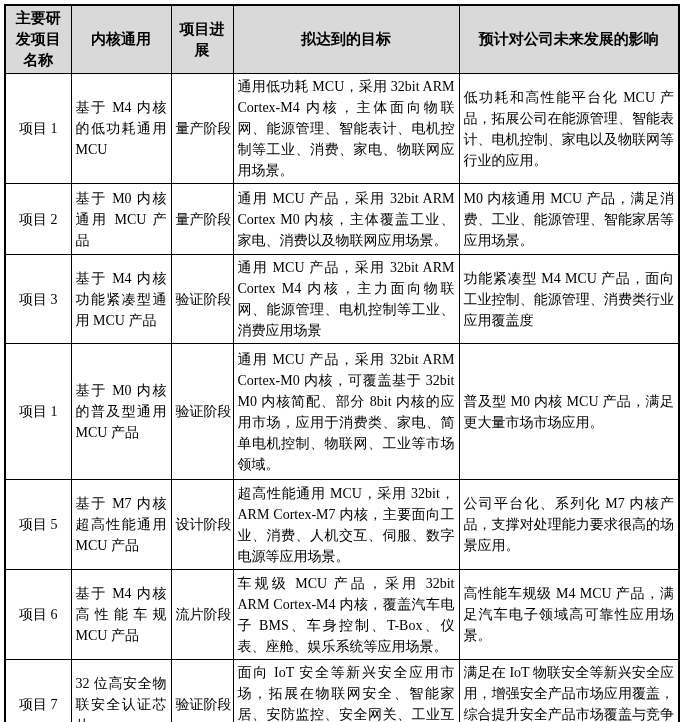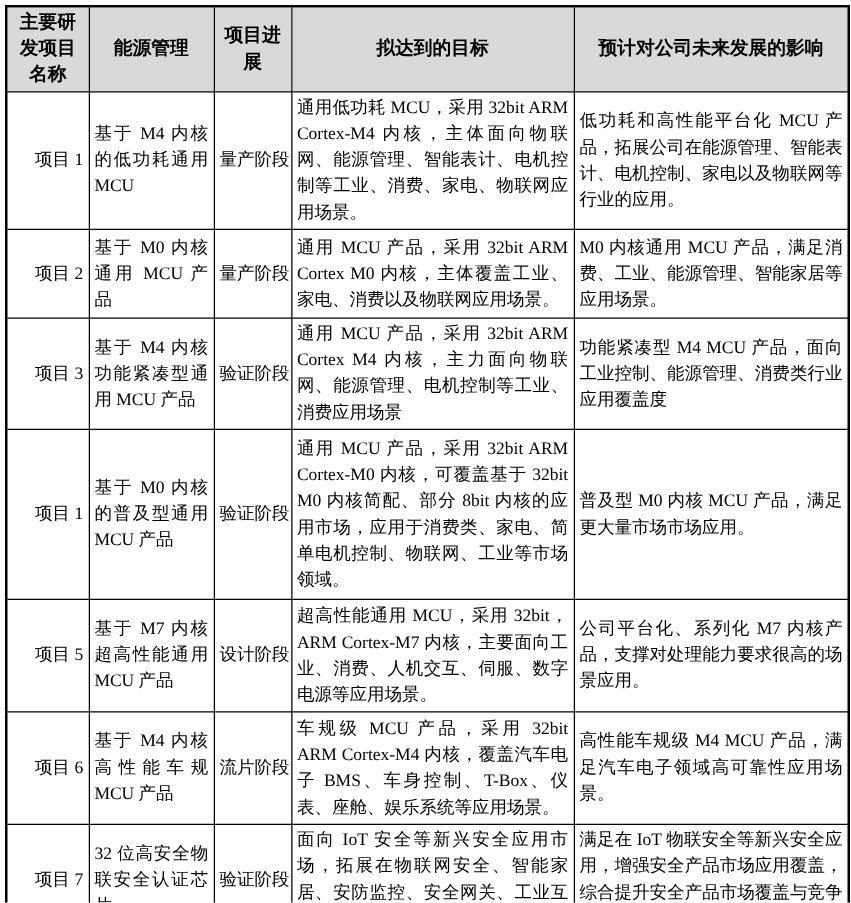--- a/index.html
+++ b/index.html
@@ -28,21 +28,21 @@
     overflow: hidden;
     word-break: break-word;
   }
   .rd-table th {
     background: #d9d9d9;
     font-weight: bold;
     text-align: center;
     font-size: 15px;
     height: 51px;
   }
-  .rd-table td.c0 { text-align: right; }
+  .rd-table td.c0 { text-align: center; }
   .rd-table td.c1 { text-align: justify; text-justify: inter-ideograph; }
   .rd-table td.c2 { text-align: right; padding-left: 3px; padding-right: 1px; }
   .rd-table td.c3, .rd-table td.c4 { text-align: justify; text-justify: inter-ideograph; }
 
   .rd-table tbody tr:nth-child(1) { height: 106px; }
   .rd-table tbody tr:nth-child(2) { height: 71px; }
   .rd-table tbody tr:nth-child(3) { height: 82px; }
   .rd-table tbody tr:nth-child(4) { height: 136px; }
   .rd-table tbody tr:nth-child(5) { height: 90px; }
   .rd-table tbody tr:nth-child(6) { height: 90px; }
@@ -78,21 +78,21 @@
     <colgroup>
       <col style="width:66px">
       <col style="width:100px">
       <col style="width:62px">
       <col style="width:226px">
       <col style="width:220px">
     </colgroup>
     <thead>
       <tr>
           <th>主要研发项目名称</th>
-          <th>能源管理</th>
+          <th>内核通用</th>
           <th>项目进展</th>
           <th>拟达到的目标</th>
           <th>预计对公司未来发展的影响</th>
         </tr>
     </thead>
     <tbody>
         <tr>
           <td class="c0">项目 1</td>
           <td class="c1">基于 M4 内核的低功耗通用 MCU</td>
           <td class="c2">量产阶段</td>

